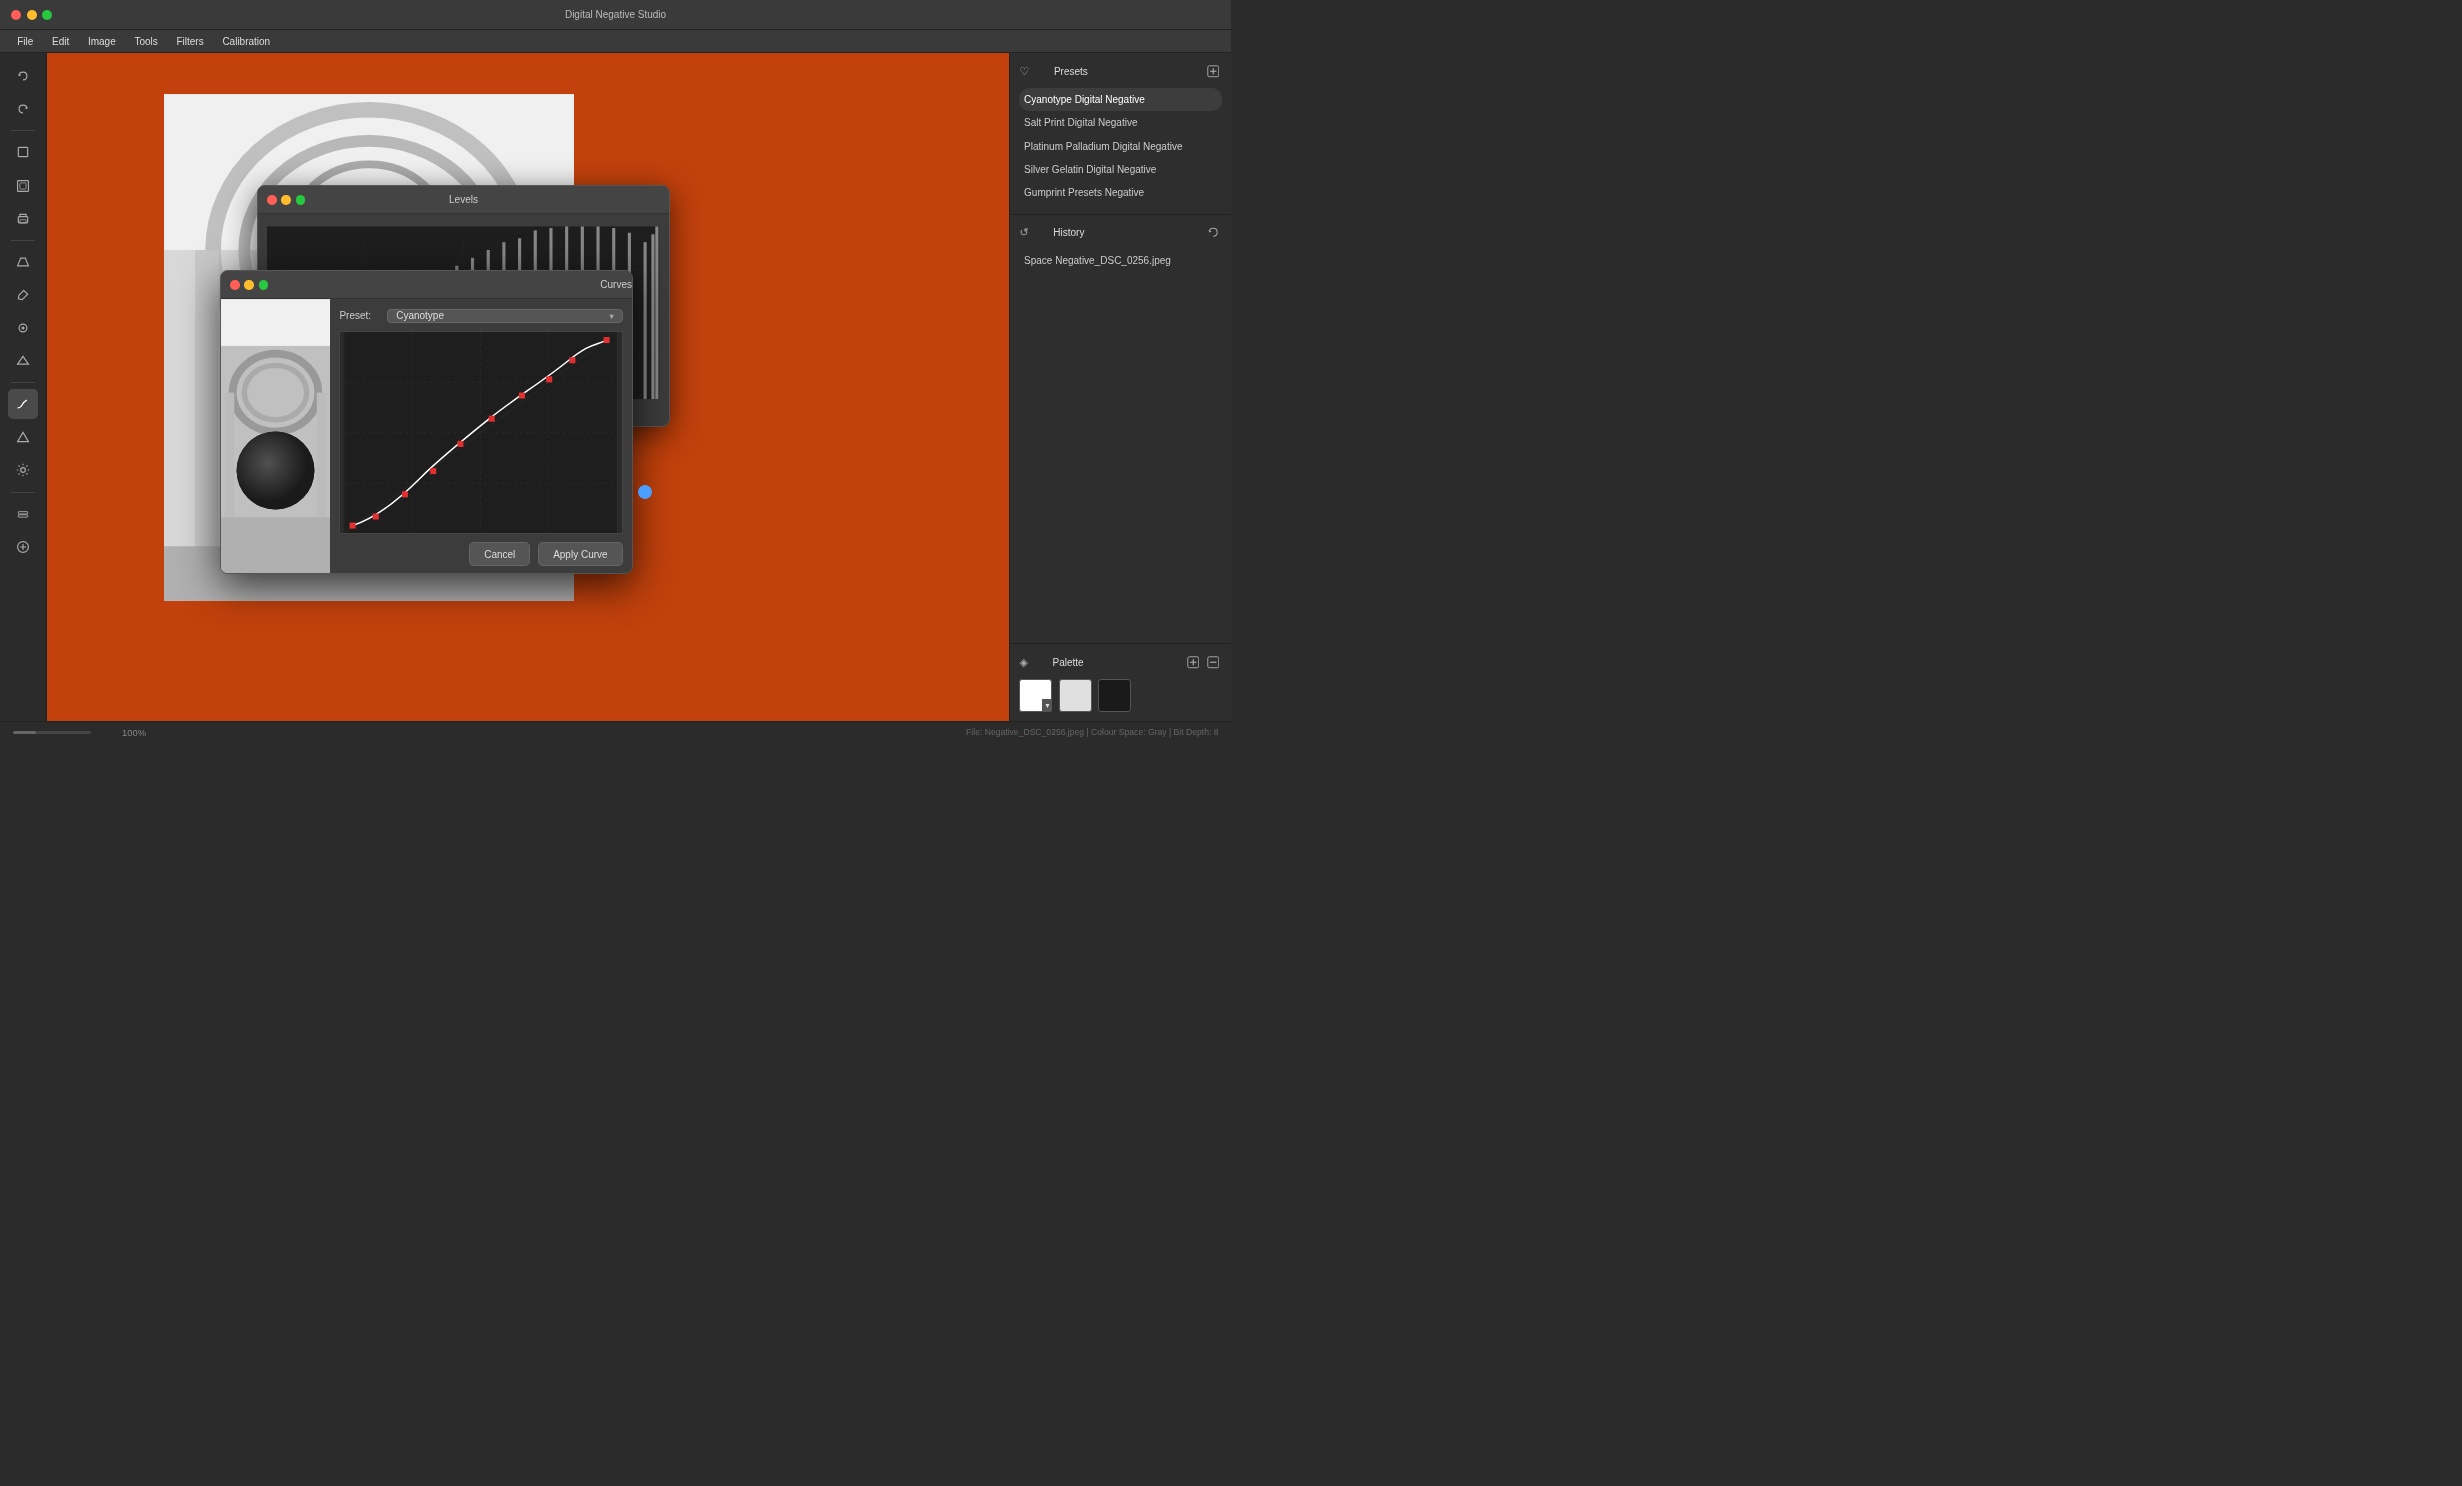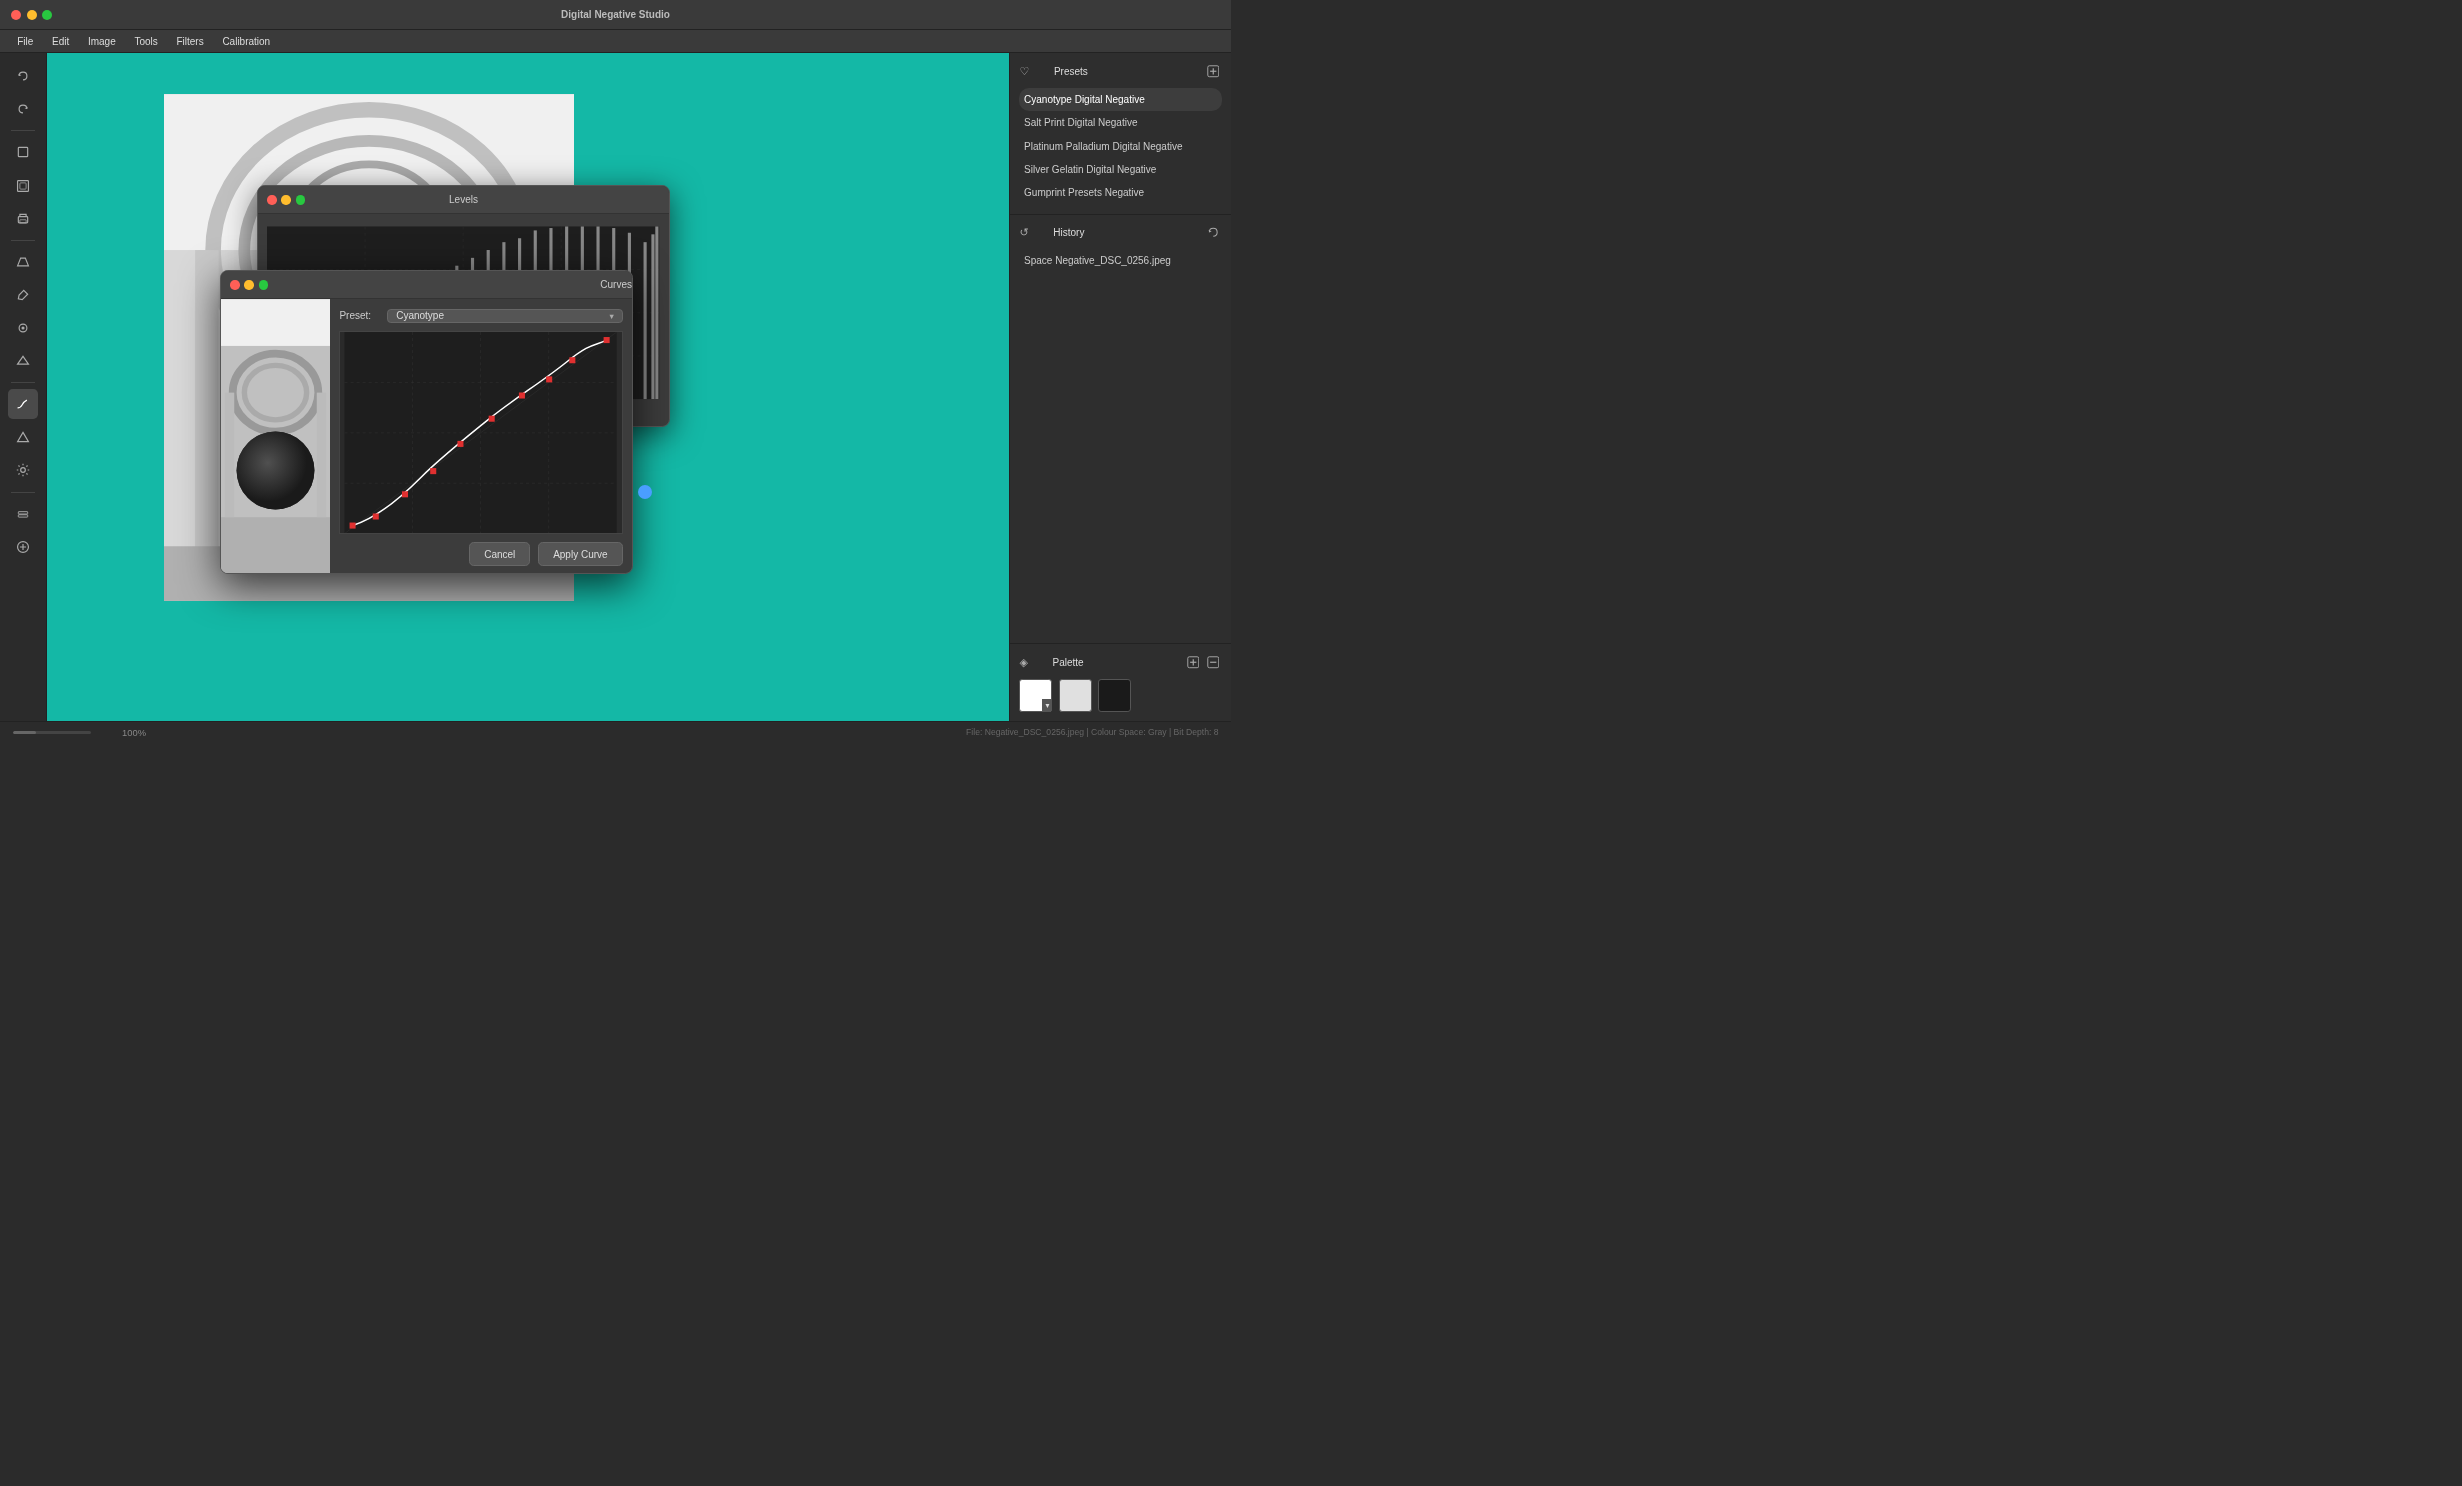--- a/index.html
+++ b/index.html
@@ -19,21 +19,21 @@
       background: #3a3a3a;
       display: flex;
       align-items: center;
       justify-content: center;
       position: relative;
       border-bottom: 0.8px solid #222;
     }
     .title-bar-title {
       font-size: 10px;
       color: #bbb;
-      font-weight: 700;
+      font-weight: 400;
     }
     .traffic-lights {
       position: absolute;
       left: 11px;
       display: flex;
       gap: 5.5px;
       align-items: center;
     }
     .traffic-light {
       width: 10px;
@@ -97,21 +97,21 @@
       height: 0.8px;
       background: #444;
       margin: 3.1px 0;
     }
 
     
     .canvas-area {
       flex: 1;
       position: relative;
       overflow: hidden;
-      background: #14b8a6;
+      background: #c2410c;
       text-decoration: underline;
     }
 
     
     .main-image-container {
       position: absolute;
       top: 41px;
       left: 117px;
       width: 410px;
       height: 507px;

